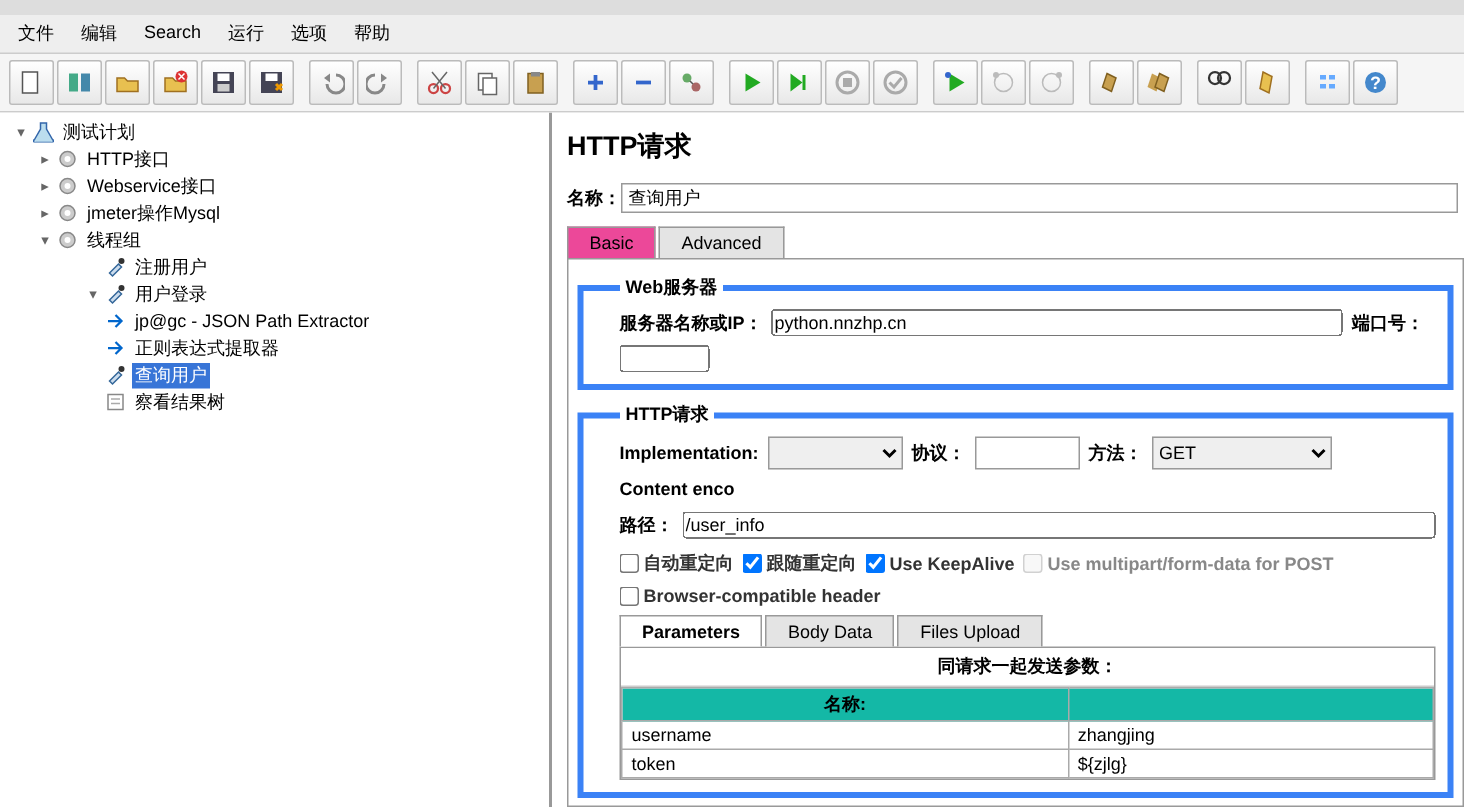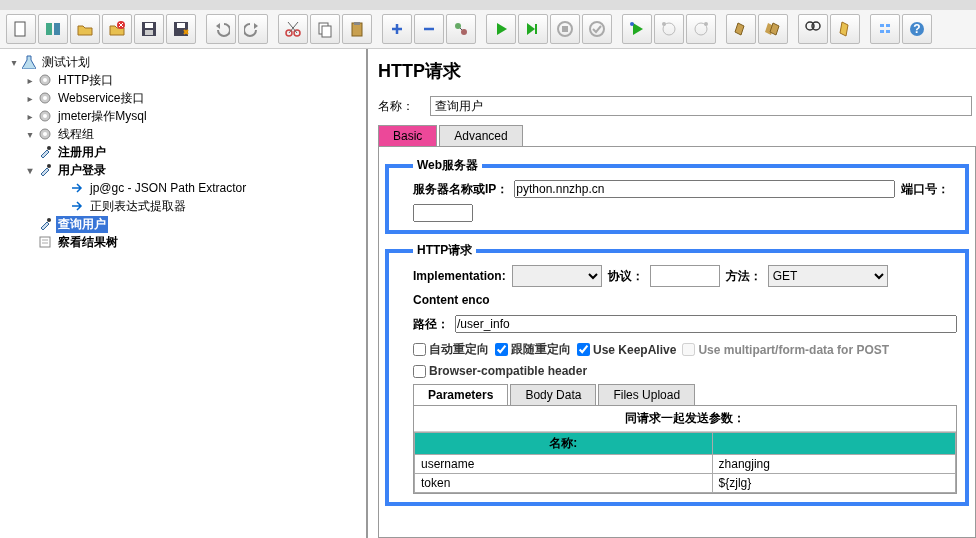--- a/index.html
+++ b/index.html
@@ -11,25 +11,25 @@
 .toolbar { display: flex; gap: 2px; background: #f5f5f5; border-bottom: 1px solid #ccc; padding: 4px 6px; align-items: center; }
 .tbtn { width: 30px; height: 30px; border: 1px solid #bbb; background: linear-gradient(#fff,#e8e8e8); display: flex; align-items: center; justify-content: center; border-radius: 2px; }
 .tsep { width: 6px; }
 .content { flex: 1; display: flex; overflow: hidden; }
 .tree { width: 368px; border-right: 2px solid #999; background: #fff; padding: 4px 0; overflow: auto; }
 .tree-row { display: flex; align-items: center; height: 18px; padding-left: 4px; white-space: nowrap; }
 .tree-row .tog { width: 12px; text-align: center; color: #666; font-size: 10px; }
 .tree-row .ico { width: 18px; height: 16px; display: flex; align-items: center; justify-content: center; margin-right: 2px; }
 .tree-row .lbl { padding: 0 2px; }
 .tree-row.selected .lbl { background: #3875d7; color: #fff; }
-.indent-0 { padding-left: 8px; } .indent-1 { padding-left: 24px; } .indent-2 { padding-left: 24px; font-weight: bold; } .indent-3 { padding-left: 56px; }
+.indent-0 { padding-left: 8px; } .indent-1 { padding-left: 24px; } .indent-2 { padding-left: 56px; } .indent-3 { padding-left: 56px; }
 .right { flex: 1; background: #fff; padding: 6px 0 0 6px; overflow: hidden; display: flex; flex-direction: column; }
 h2 { font-size: 18px; font-weight: bold; margin: 4px 0 10px 4px; }
 .formrow { display: flex; align-items: center; margin: 3px 4px; }
-.formrow label { font-weight: normal; margin-right: 16px; }
+.formrow label { font-weight: bold; margin-right: 0; }
 .formrow input[type=text] { border: 1px solid #999; height: 20px; padding: 0 4px; }
 .tabs { display: flex; margin: 6px 0 0 4px; }
 .tab { border: 1px solid #999; background: #e4e4e4; padding: 3px 14px; border-bottom: none; margin-right: 2px; }
 .tab.active { background: #ec4899; font-weight: normal; }
 .tabbody { border: 1px solid #999; margin: 0 0 0 4px; padding: 6px; flex: 1; overflow: hidden; }
 fieldset { border: 4px solid #3b82f6; margin: 4px 0 8px 0; padding: 6px 8px 8px 24px; }
 fieldset legend { font-weight: bold; padding: 0 4px; }
 .inline { display: flex; align-items: center; gap: 6px; flex-wrap: wrap; }
 .inline label { font-weight: bold; }
 select, input[type=text].short { border: 1px solid #999; height: 22px; }
@@ -44,20 +44,28 @@
 table.params th, table.params td { border: 1px solid #aaa; padding: 2px 6px; text-align: left; font-weight: normal; }
 table.params th { background: #14b8a6; text-align: center; font-weight: bold; }
 svg { display: block; }
 </style>
 </head>
 <body>
 
 <div class="window">
   <div class="titlebar"></div>
 
+  <div class="menubar">
+    <span>文件</span>
+    <span>编辑</span>
+    <span>Search</span>
+    <span>运行</span>
+    <span>选项</span>
+    <span>帮助</span>
+  </div>
 
   <div class="toolbar">
     <div class="tbtn">
         <svg width="18" height="18">
           <rect x="3" y="2" width="10" height="14" fill="#fff" stroke="#555"></rect>
         </svg>
       </div>
     <div class="tbtn">
         <svg width="18" height="18">
           <rect x="2" y="3" width="6" height="12" fill="#4a8"></rect>

